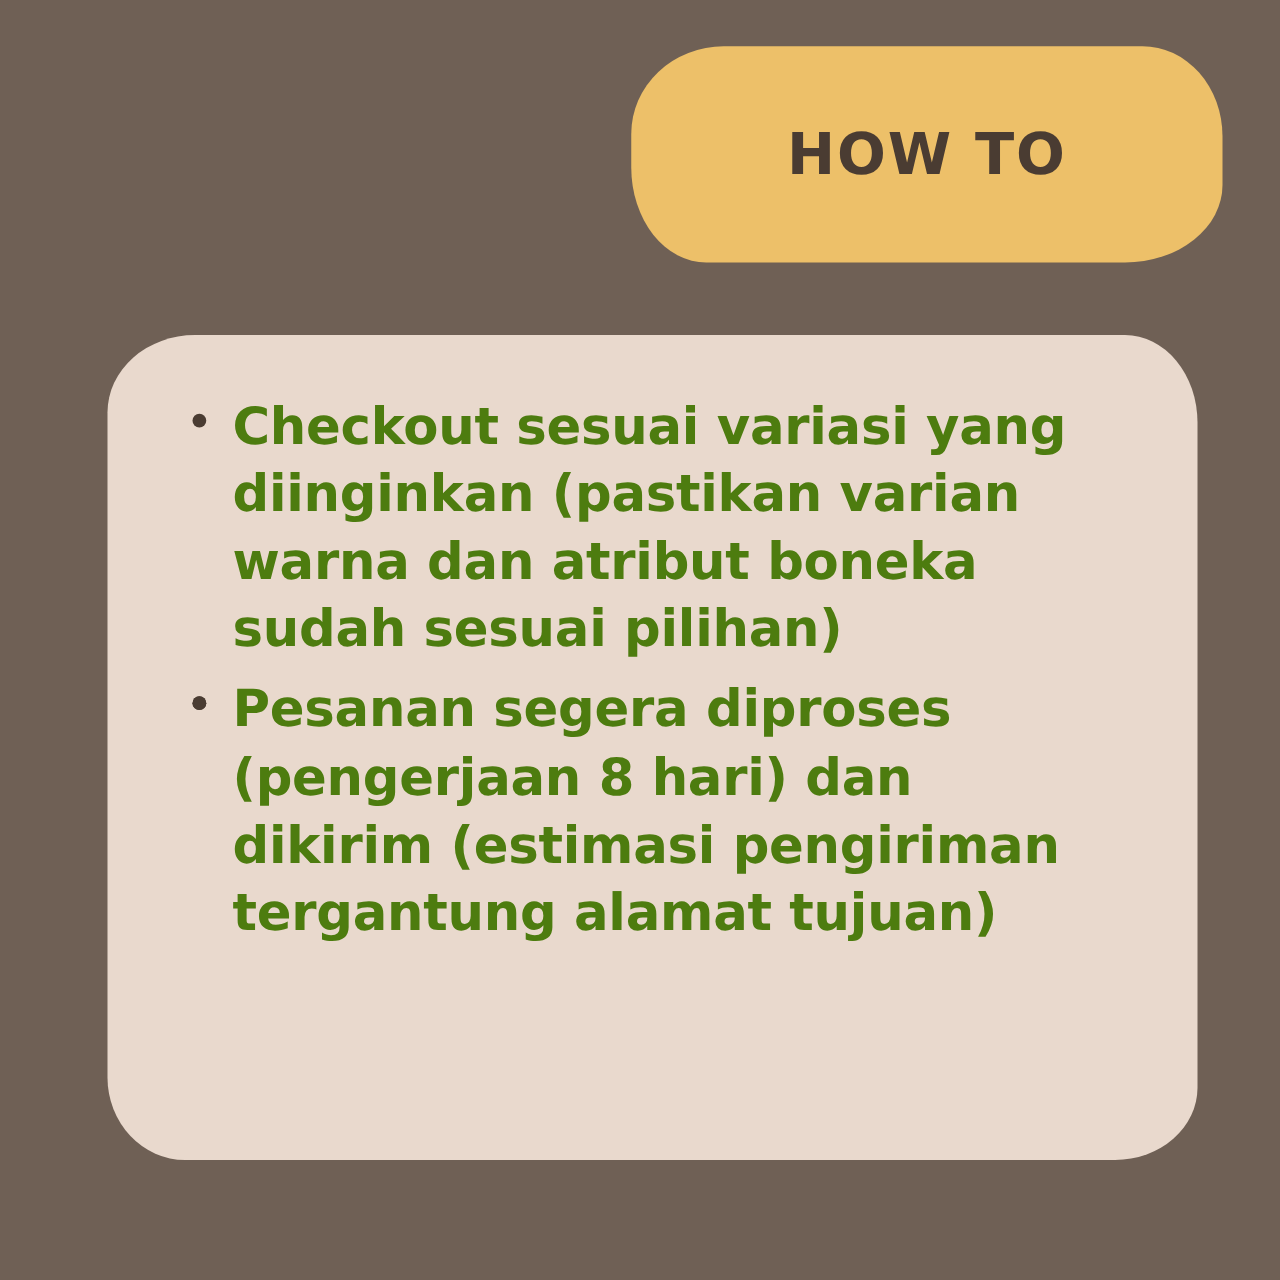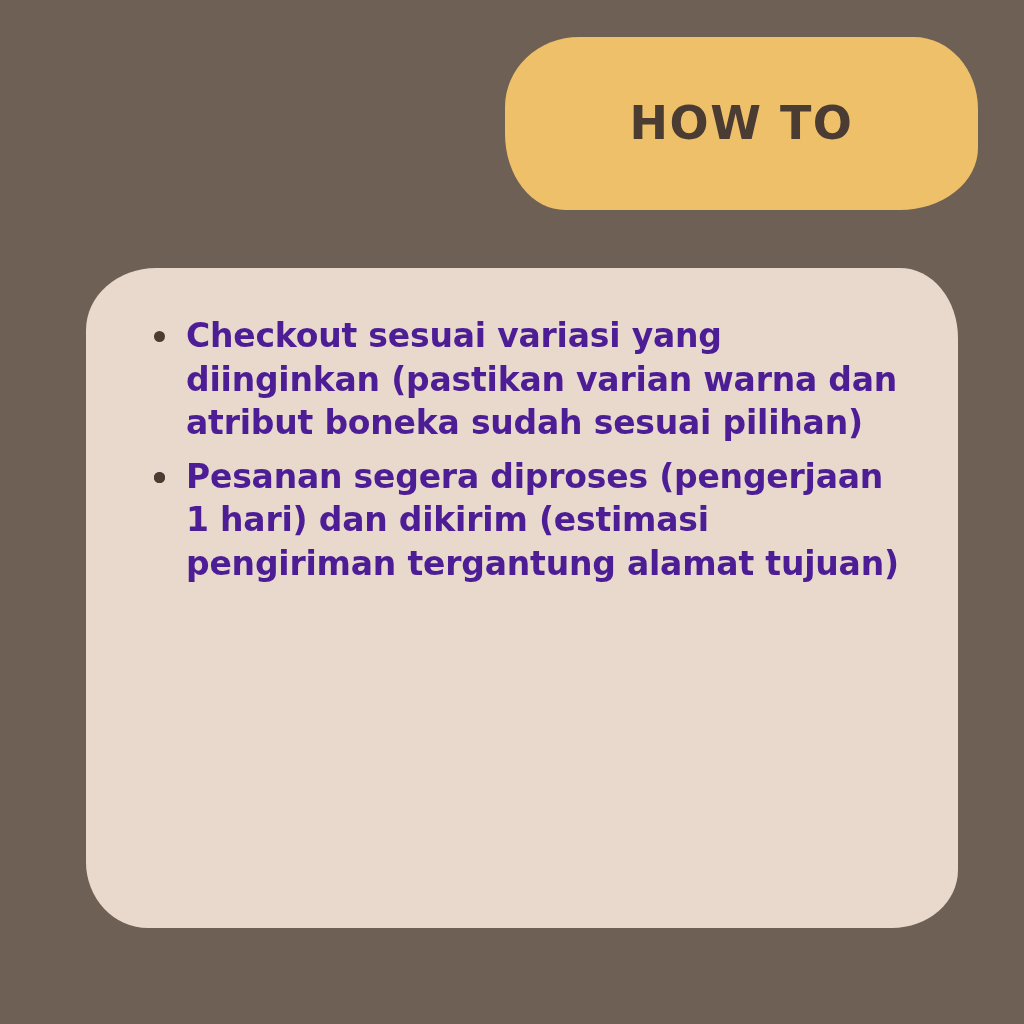--- a/index.html
+++ b/index.html
@@ -61,24 +61,24 @@
 
   .steps-list {
     margin: 0;
     padding: 0;
     list-style: none;
   }
   .step-item {
     position: relative;
     padding-left: 46px;
     margin-bottom: 10px;
-    color: #4c1d95;
+    color: #4d7c0f;
     font-family: "DejaVu Sans", sans-serif;
     font-weight: 700;
-    font-size: 33px;
+    font-size: 41px;
     line-height: 1.32;
     letter-spacing: -0.2px;
   }
   .step-item:last-child {
     margin-bottom: 0;
   }
   .bullet-dot {
     position: absolute;
     left: 14px;
     top: 17px;
@@ -101,18 +101,18 @@
     <ul class="steps-list">
       <li class="step-item">
         <span class="bullet-dot"></span>
         <span>Checkout sesuai variasi yang diinginkan (pastikan varian warna dan atribut boneka sudah sesuai pilihan)</span>
       </li>
       <li class="step-item">
         <span class="bullet-dot"></span>
       </li>
       <li class="step-item">
         <span class="bullet-dot"></span>
-        <span>Pesanan segera diproses (pengerjaan 1 hari) dan dikirim (estimasi pengiriman tergantung alamat tujuan)</span>
+        <span>Pesanan segera diproses (pengerjaan 8 hari) dan dikirim (estimasi pengiriman tergantung alamat tujuan)</span>
       </li>
     </ul>
   </div>
 
 </div>
 
 </body></html>

